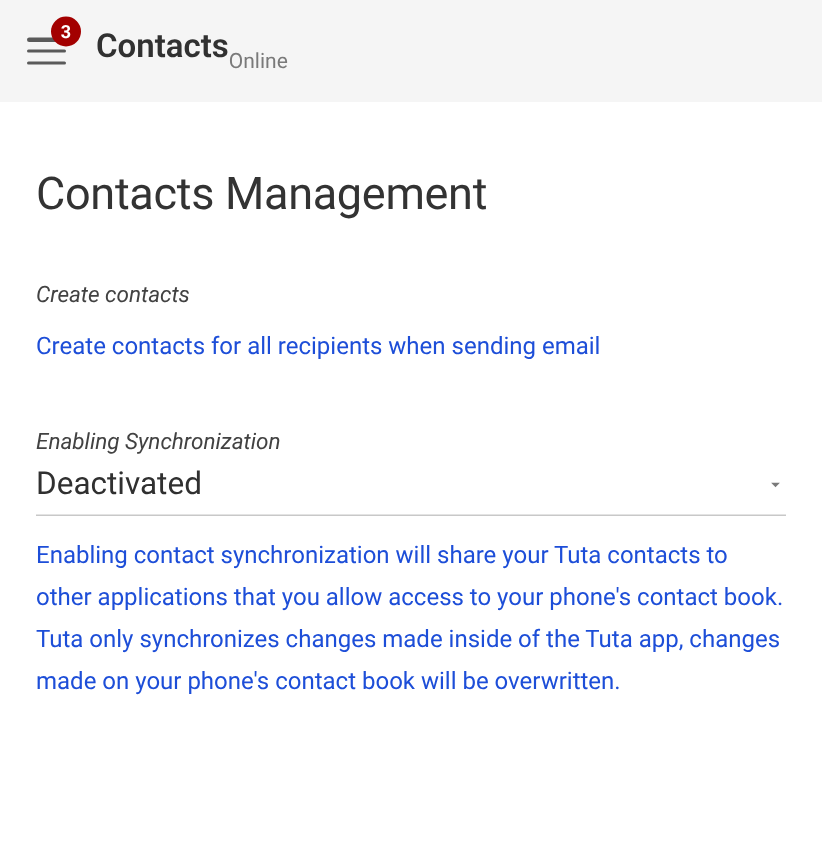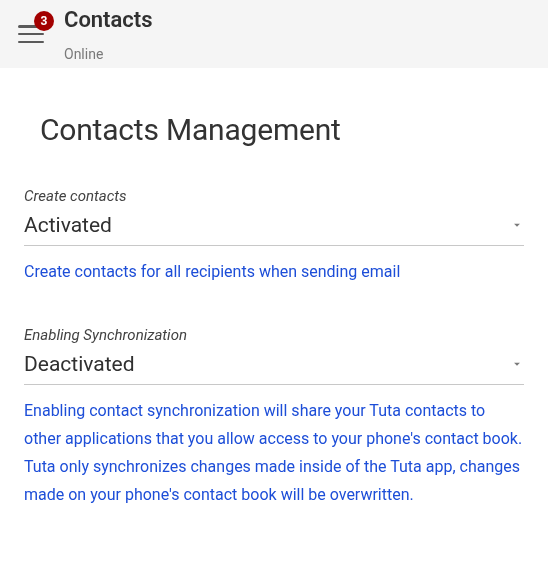--- a/index.html
+++ b/index.html
@@ -44,42 +44,41 @@
     font-size: 12px;
     font-weight: 700;
     display: flex;
     align-items: center;
     justify-content: center;
     line-height: 1;
   }
   .title-block {
     margin-left: 16px;
     display: flex;
-    flex-direction: column;
+    flex-direction: row;
     justify-content: center;
   }
   .title {
     font-size: 22px;
     font-weight: 600;
     color: #313131;
   }
   .subtitle {
     font-size: 14px;
     color: #7a7a7a;
     margin-top: 14px;
   }
   .content {
     padding: 44px 24px 0 24px;
   }
   .page-title {
     font-size: 30px;
     font-weight: 400;
     color: #333;
     letter-spacing: -0.2px;
-    margin-left: 16px;
   }
   .group {
     margin-top: 40px;
   }
   .field-label {
     font-size: 15px;
     font-style: italic;
     color: #424242;
   }
   .dropdown {
@@ -123,26 +122,20 @@
     <div class="title">Contacts</div>
     <div class="subtitle">Online</div>
   </div>
 </div>
 
 <div class="content">
   <h1 class="page-title">Contacts Management</h1>
 
   <div class="group">
     <div class="field-label">Create contacts</div>
-    <div class="dropdown">
-      <div class="dropdown-value">Activated</div>
-      <svg class="chevron" viewBox="0 0 24 24">
-          <path d="M7 10l5 5 5-5z"></path>
-        </svg>
-    </div>
     <div class="description">Create contacts for all recipients when sending email</div>
   </div>
 
   <div class="group">
     <div class="field-label">Enabling Synchronization</div>
     <div class="dropdown">
       <div class="dropdown-value">Deactivated</div>
       <svg class="chevron" viewBox="0 0 24 24">
           <path d="M7 10l5 5 5-5z"></path>
         </svg>

